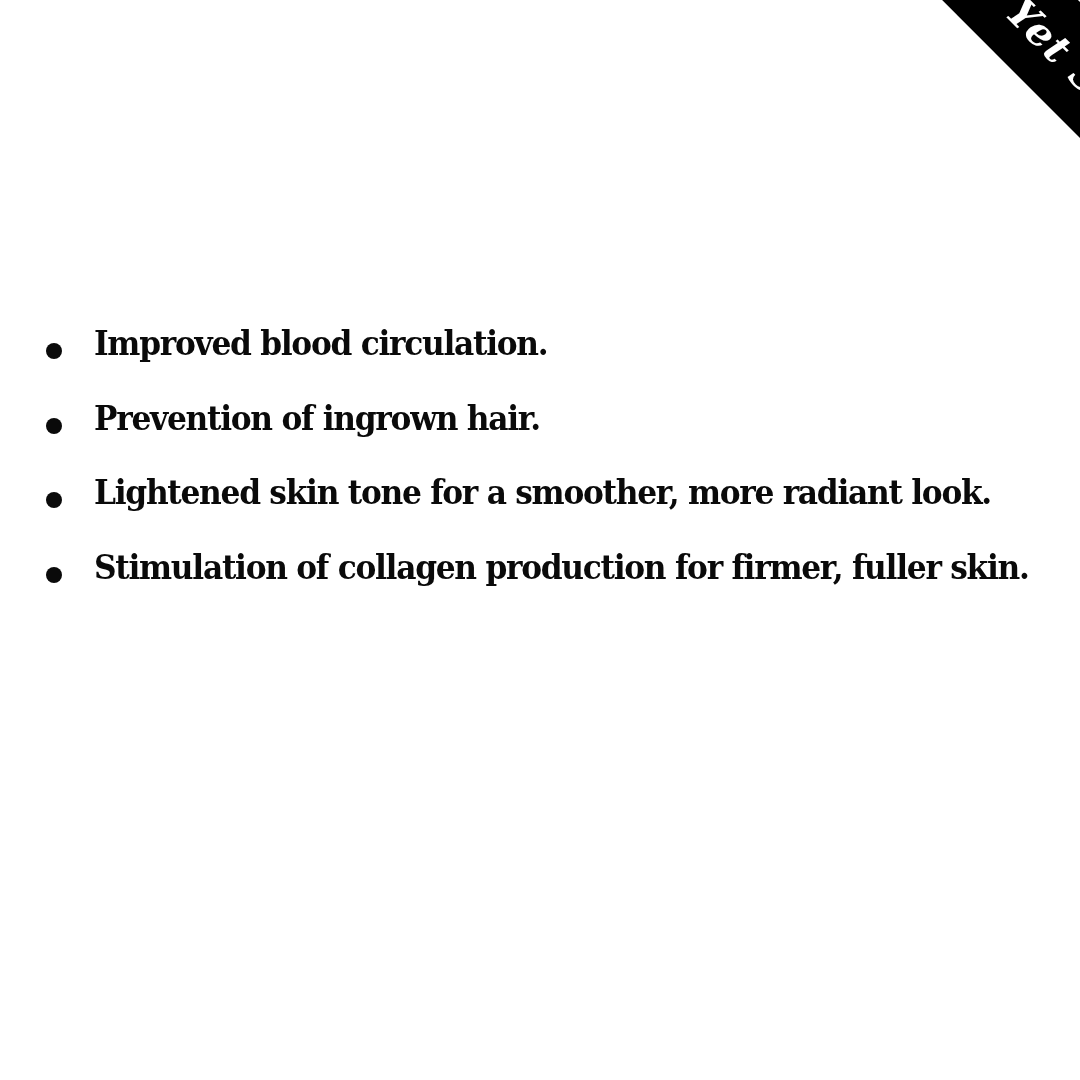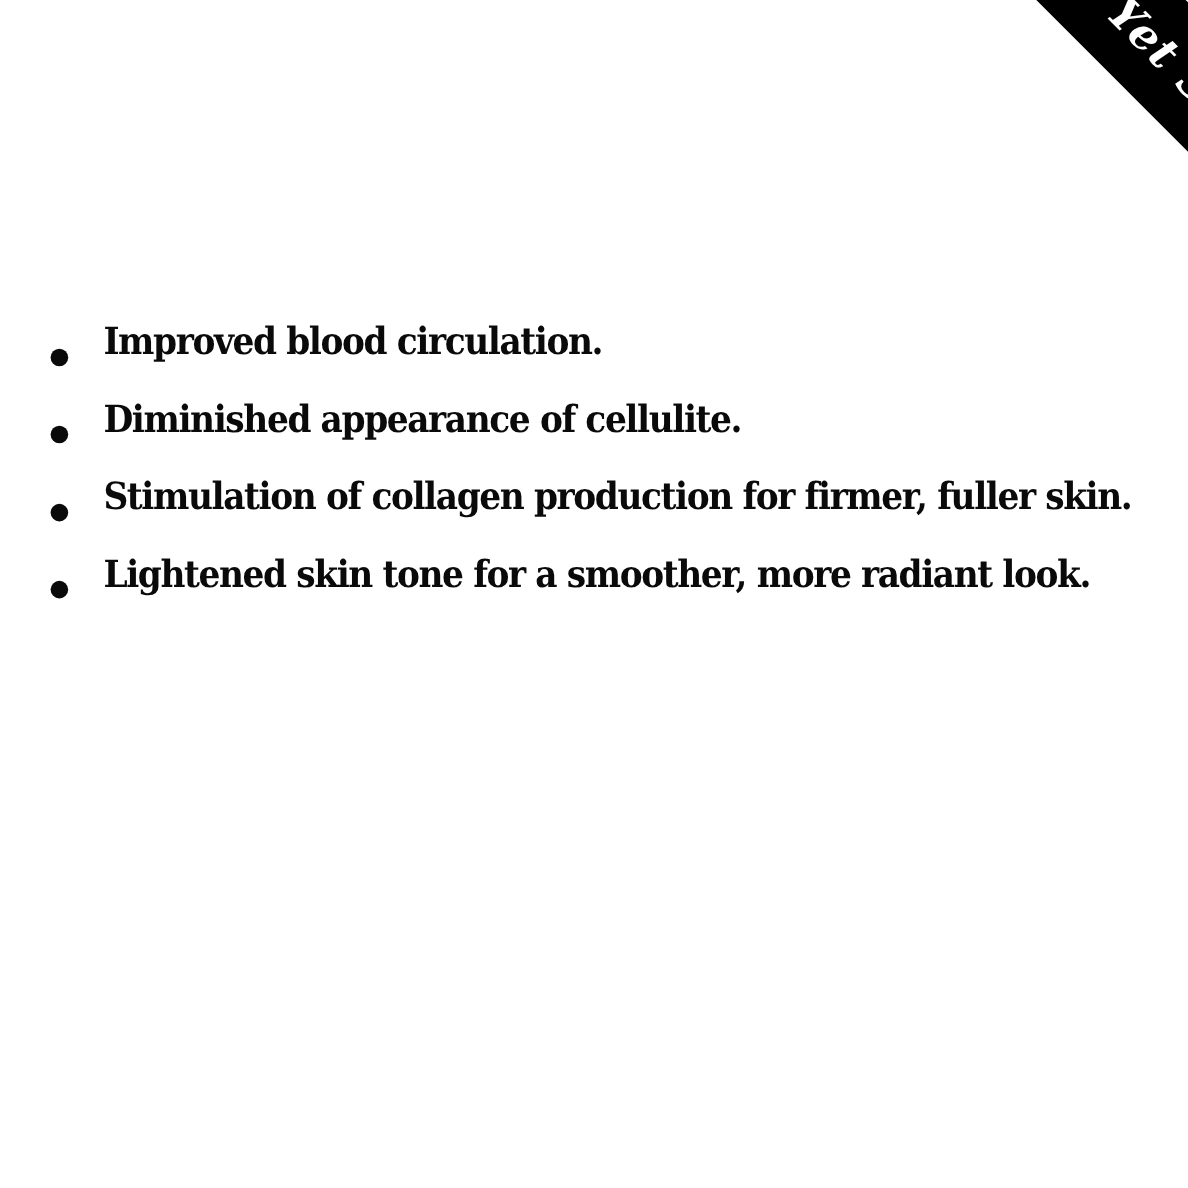--- a/index.html
+++ b/index.html
@@ -61,22 +61,23 @@
     position: absolute;
     left: 46px;
     top: 290px;
     right: 60px;
     list-style: none;
     margin: 0;
     padding: 0;
   }
   .benefit-item {
     display: flex;
-    align-items: flex-end;
+    align-items: center;
     margin-bottom: 28px;
+    margin-top: 32px;
   }
   .benefit-bullet {
     flex: 0 0 auto;
     width: 16px;
     height: 16px;
     border-radius: 50%;
     background: #0a0a0a;
     margin-top: 16px;
     margin-right: 32px;
   }
@@ -103,25 +104,25 @@
     </div>
   </div>
 
   <ul class="benefits">
     <li class="benefit-item">
       <span class="benefit-bullet"></span>
       <span class="benefit-text">Improved blood circulation.</span>
     </li>
     <li class="benefit-item">
       <span class="benefit-bullet"></span>
-      <span class="benefit-text">Diminished appearance of cellulite.</span>
+      <span class="benefit-text">Prevention of ingrown hair.</span>
+    </li>
+    <li class="benefit-item">
+      <span class="benefit-bullet"></span>
+      <span class="benefit-text">Lightened skin tone for a smoother, more radiant look.</span>
     </li>
     <li class="benefit-item">
       <span class="benefit-bullet"></span>
       <span class="benefit-text">Stimulation of collagen production for firmer, fuller skin.</span>
-    </li>
-    <li class="benefit-item">
-      <span class="benefit-bullet"></span>
-      <span class="benefit-text">Lightened skin tone for a smoother, more radiant look.</span>
     </li>
   </ul>
 
 </div>
 
 </body></html>

